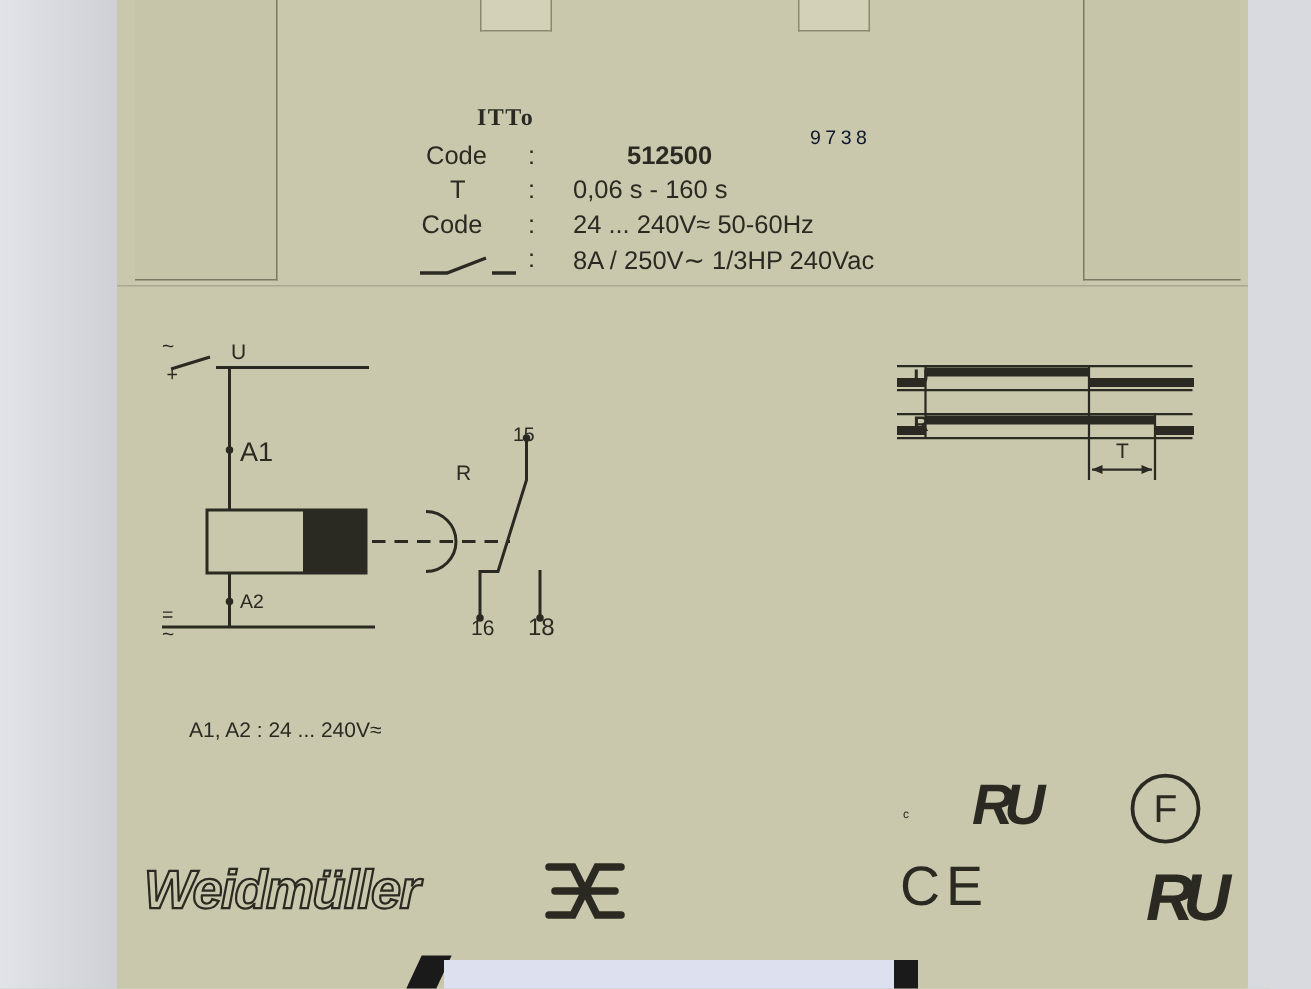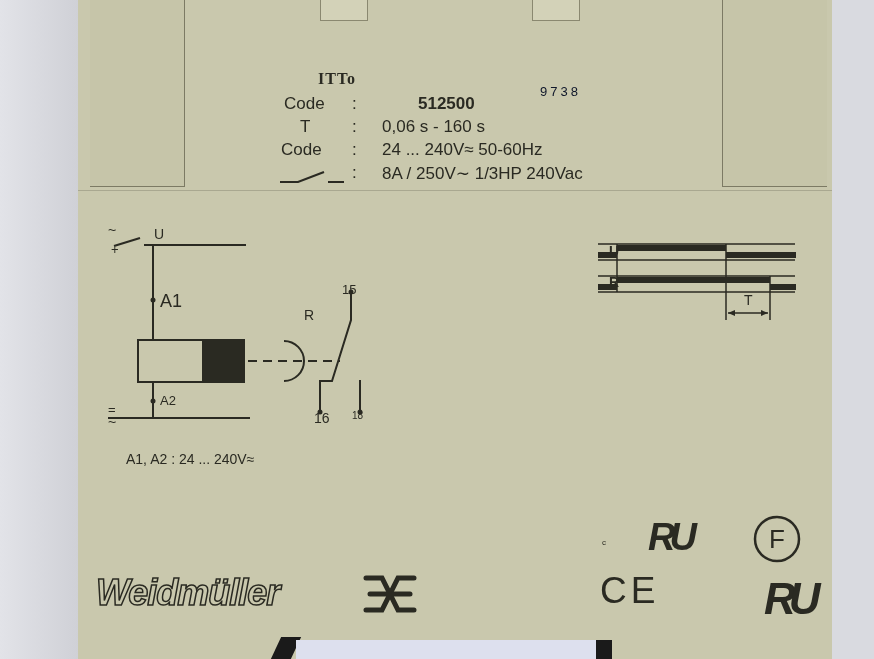--- a/index.html
+++ b/index.html
@@ -76,22 +76,22 @@
 <div class="t" style="left:108px;top:222px;font-size:14px">~</div>
 <div class="t" style="left:111px;top:242px;font-size:13px">+</div>
 <div class="t" style="left:154px;top:226px;font-size:14px">U</div>
 <div class="t" style="left:160px;top:291px;font-size:18px">A1</div>
 <div class="t" style="left:160px;top:393px;font-size:13px">A2</div>
 <div class="t" style="left:108px;top:402px;font-size:13px">=</div>
 <div class="t" style="left:108px;top:414px;font-size:14px">~</div>
 <div class="t" style="left:304px;top:307px;font-size:14px">R</div>
 <div class="t" style="left:342px;top:282px;font-size:13px">15</div>
 <div class="t" style="left:314px;top:410px;font-size:14px">16</div>
-<div class="t" style="left:352px;top:410px;font-size:10px">18</div>
-<div class="t" style="left:126px;top:451px;font-size:14px">A1, A2 : 24 ... 240V≈</div>
+<div class="t" style="left:352px;top:410px;font-size:16px">18</div>
+<div class="t" style="left:126px;top:478px;font-size:14px">A1, A2 : 24 ... 240V≈</div>
 
 <svg style="position:absolute;left:590px;top:240px" width="220" height="80">
   <g stroke="#2a2a22" stroke-width="1.5" fill="none">
     <line x1="8" y1="4" x2="205" y2="4"></line>
     <line x1="8" y1="20" x2="205" y2="20"></line>
     <line x1="8" y1="36" x2="205" y2="36"></line>
     <line x1="8" y1="52" x2="205" y2="52"></line>
     <line x1="27" y1="4" x2="27" y2="52"></line>
     <line x1="136" y1="4" x2="136" y2="80"></line>
     <line x1="180" y1="36" x2="180" y2="80"></line>

